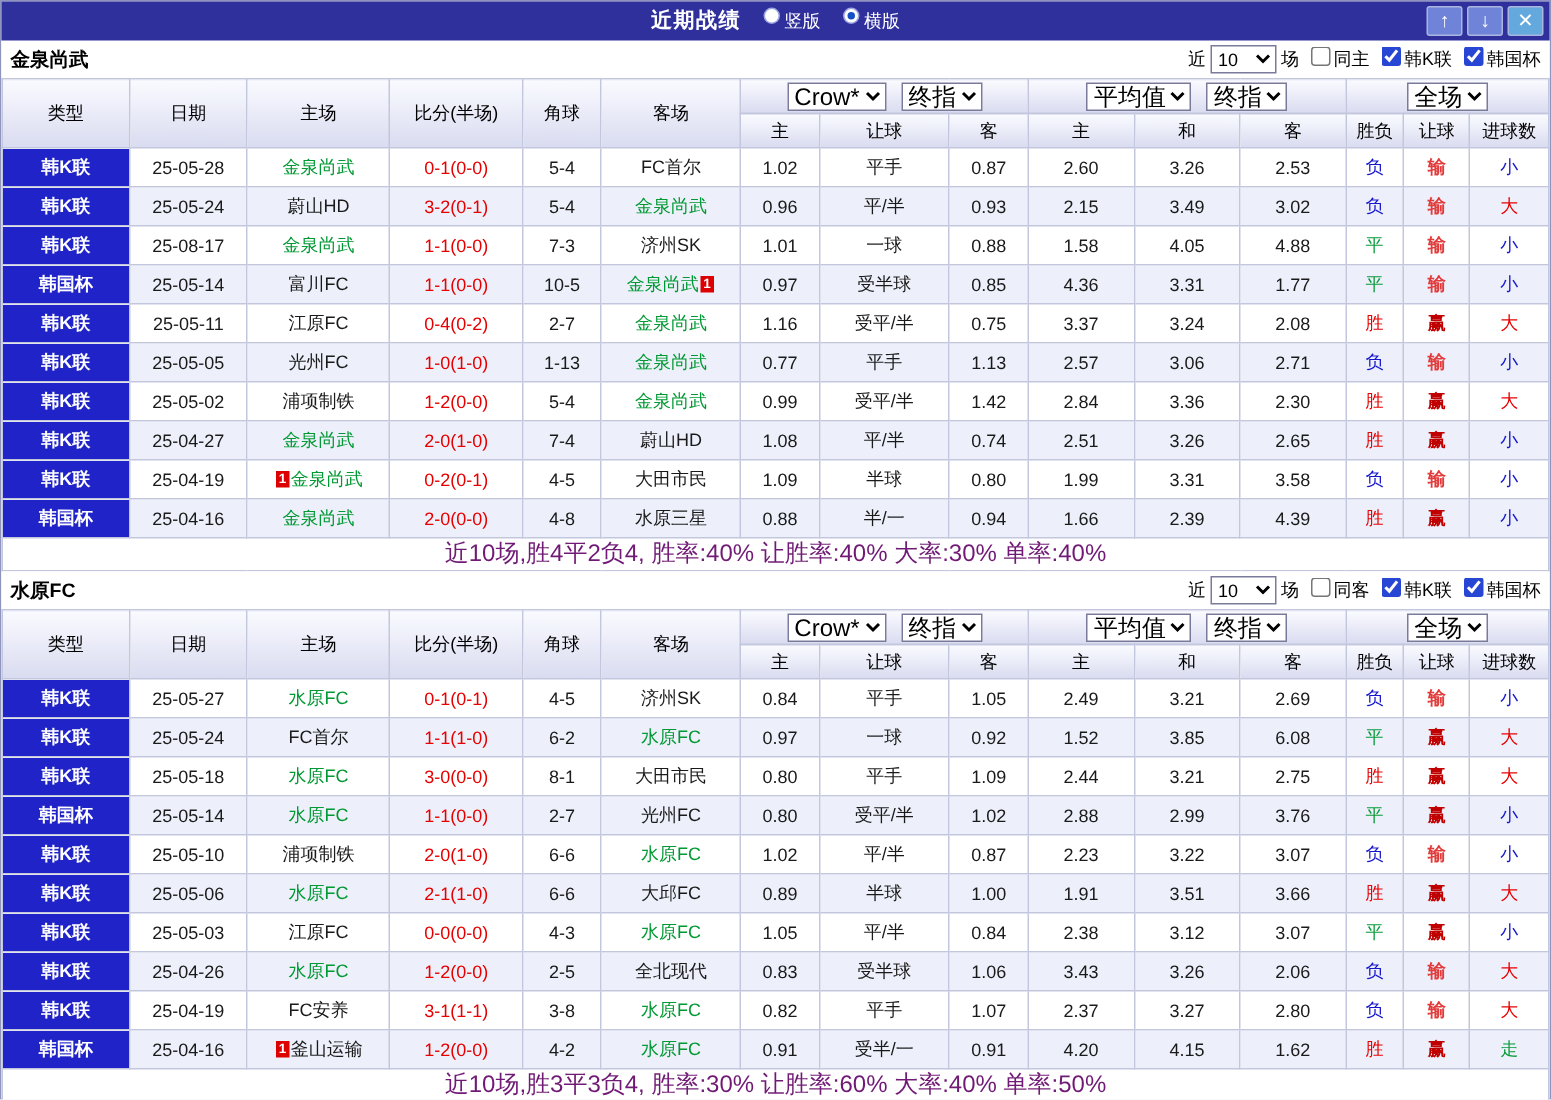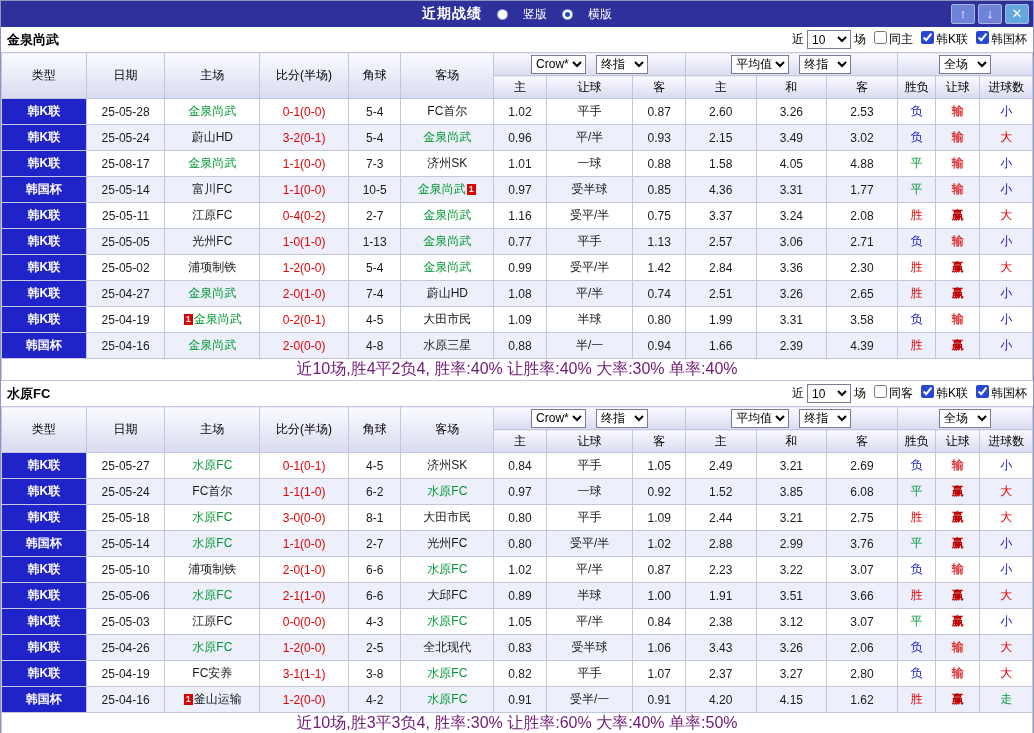--- a/index.html
+++ b/index.html
@@ -4,21 +4,21 @@
 <style>
   *{box-sizing:border-box;margin:0;padding:0}
   html,body{background:#fff}
   body{width:1034px;font-family:"Liberation Sans","DejaVu Sans",sans-serif;font-size:12px;color:#1a1a1a}
   .app{width:1034px;height:733px;border:1px solid #8f94bf;display:flex;flex-direction:column;background:#fff}
 
   
   .titlebar{flex:0 0 26px;height:26px;background:#30309d;color:#fff;position:relative;display:flex;align-items:center;justify-content:center}
   .tb-center{display:flex;align-items:center;gap:16px}
   .tb-title{font-size:14px;font-weight:bold;letter-spacing:1px}
-  .tb-radio-label{display:inline-flex;align-items:center;gap:16px;font-size:12px;cursor:pointer}
+  .tb-radio-label{display:inline-flex;gap:4px;font-size:12px;cursor:pointer}
   .radio{width:9px;height:9px;border-radius:50%;background:#fff;display:inline-block;position:relative;box-shadow:0 0 0 1px #9aa4e0}
   .radio.checked::after{content:"";position:absolute;left:2px;top:2px;width:5px;height:5px;border-radius:50%;background:#1650c8}
   .tb-buttons{position:absolute;right:4px;top:3px;display:flex;gap:3px}
   .tb-btn{width:24px;height:20px;border:1px solid #aab6e0;border-radius:2px;color:#fff;font-size:13px;line-height:17px;text-align:center;cursor:pointer;font-weight:bold;user-select:none}
   .btn-up,.btn-down{background:#6f84d8}
   .btn-close{background:#64a9dd}
 
   
   .section{flex:0 0 auto;background:#fff}
   .section-controls{height:25px;display:flex;align-items:center;padding:0 6px;font-size:12px;background:#fff}
@@ -28,21 +28,21 @@
   .count-select{width:44px}
   .cb{display:inline-flex;align-items:flex-start;cursor:pointer;gap:1px}
   input[type="checkbox"]{width:13px;height:13px;accent-color:#2846d4;margin:0 1px 0 5px;cursor:pointer}
 
   
   table.results{width:100%;border-collapse:collapse;table-layout:fixed;border:1px solid #9aa0c8}
   th,td{border:1px solid #c3c7de;padding:0 2px;text-align:center;font-size:12px;font-weight:normal;white-space:nowrap;overflow:hidden;vertical-align:middle}
   thead tr{height:23px}
   thead th{background:linear-gradient(180deg,#fafbff 0%,#d9dbf0 100%);color:#000}
   .hdr-selects{display:flex;justify-content:center;align-items:center;gap:10px}
-  .hdr-selects select{height:19px;font-size:12px;border:1px solid #7a7a9a;background:#fff;min-width:52px}
+  .hdr-selects select{height:19px;font-size:16px;border:1px solid #7a7a9a;background:#fff;min-width:52px}
   tbody tr{height:26px}
   tbody td{background:#fff}
   tr.alt td{background:#edf0fa}
   .type-cell,tr.alt td.type-cell{background:#2023c8;color:#fff;font-weight:bold}
   .score-cell{color:#e60000}
   .team-green{color:#009933}
   .team-plain{color:#1a1a1a}
   .card-badge{display:inline-block;background:#dd0000;color:#fff;font-size:9px;line-height:11px;min-width:9px;padding:0 1px;margin:0 1px;vertical-align:1px;font-weight:bold}
   .res-win{color:#e60000}
   .res-draw{color:#0b9b3c}

